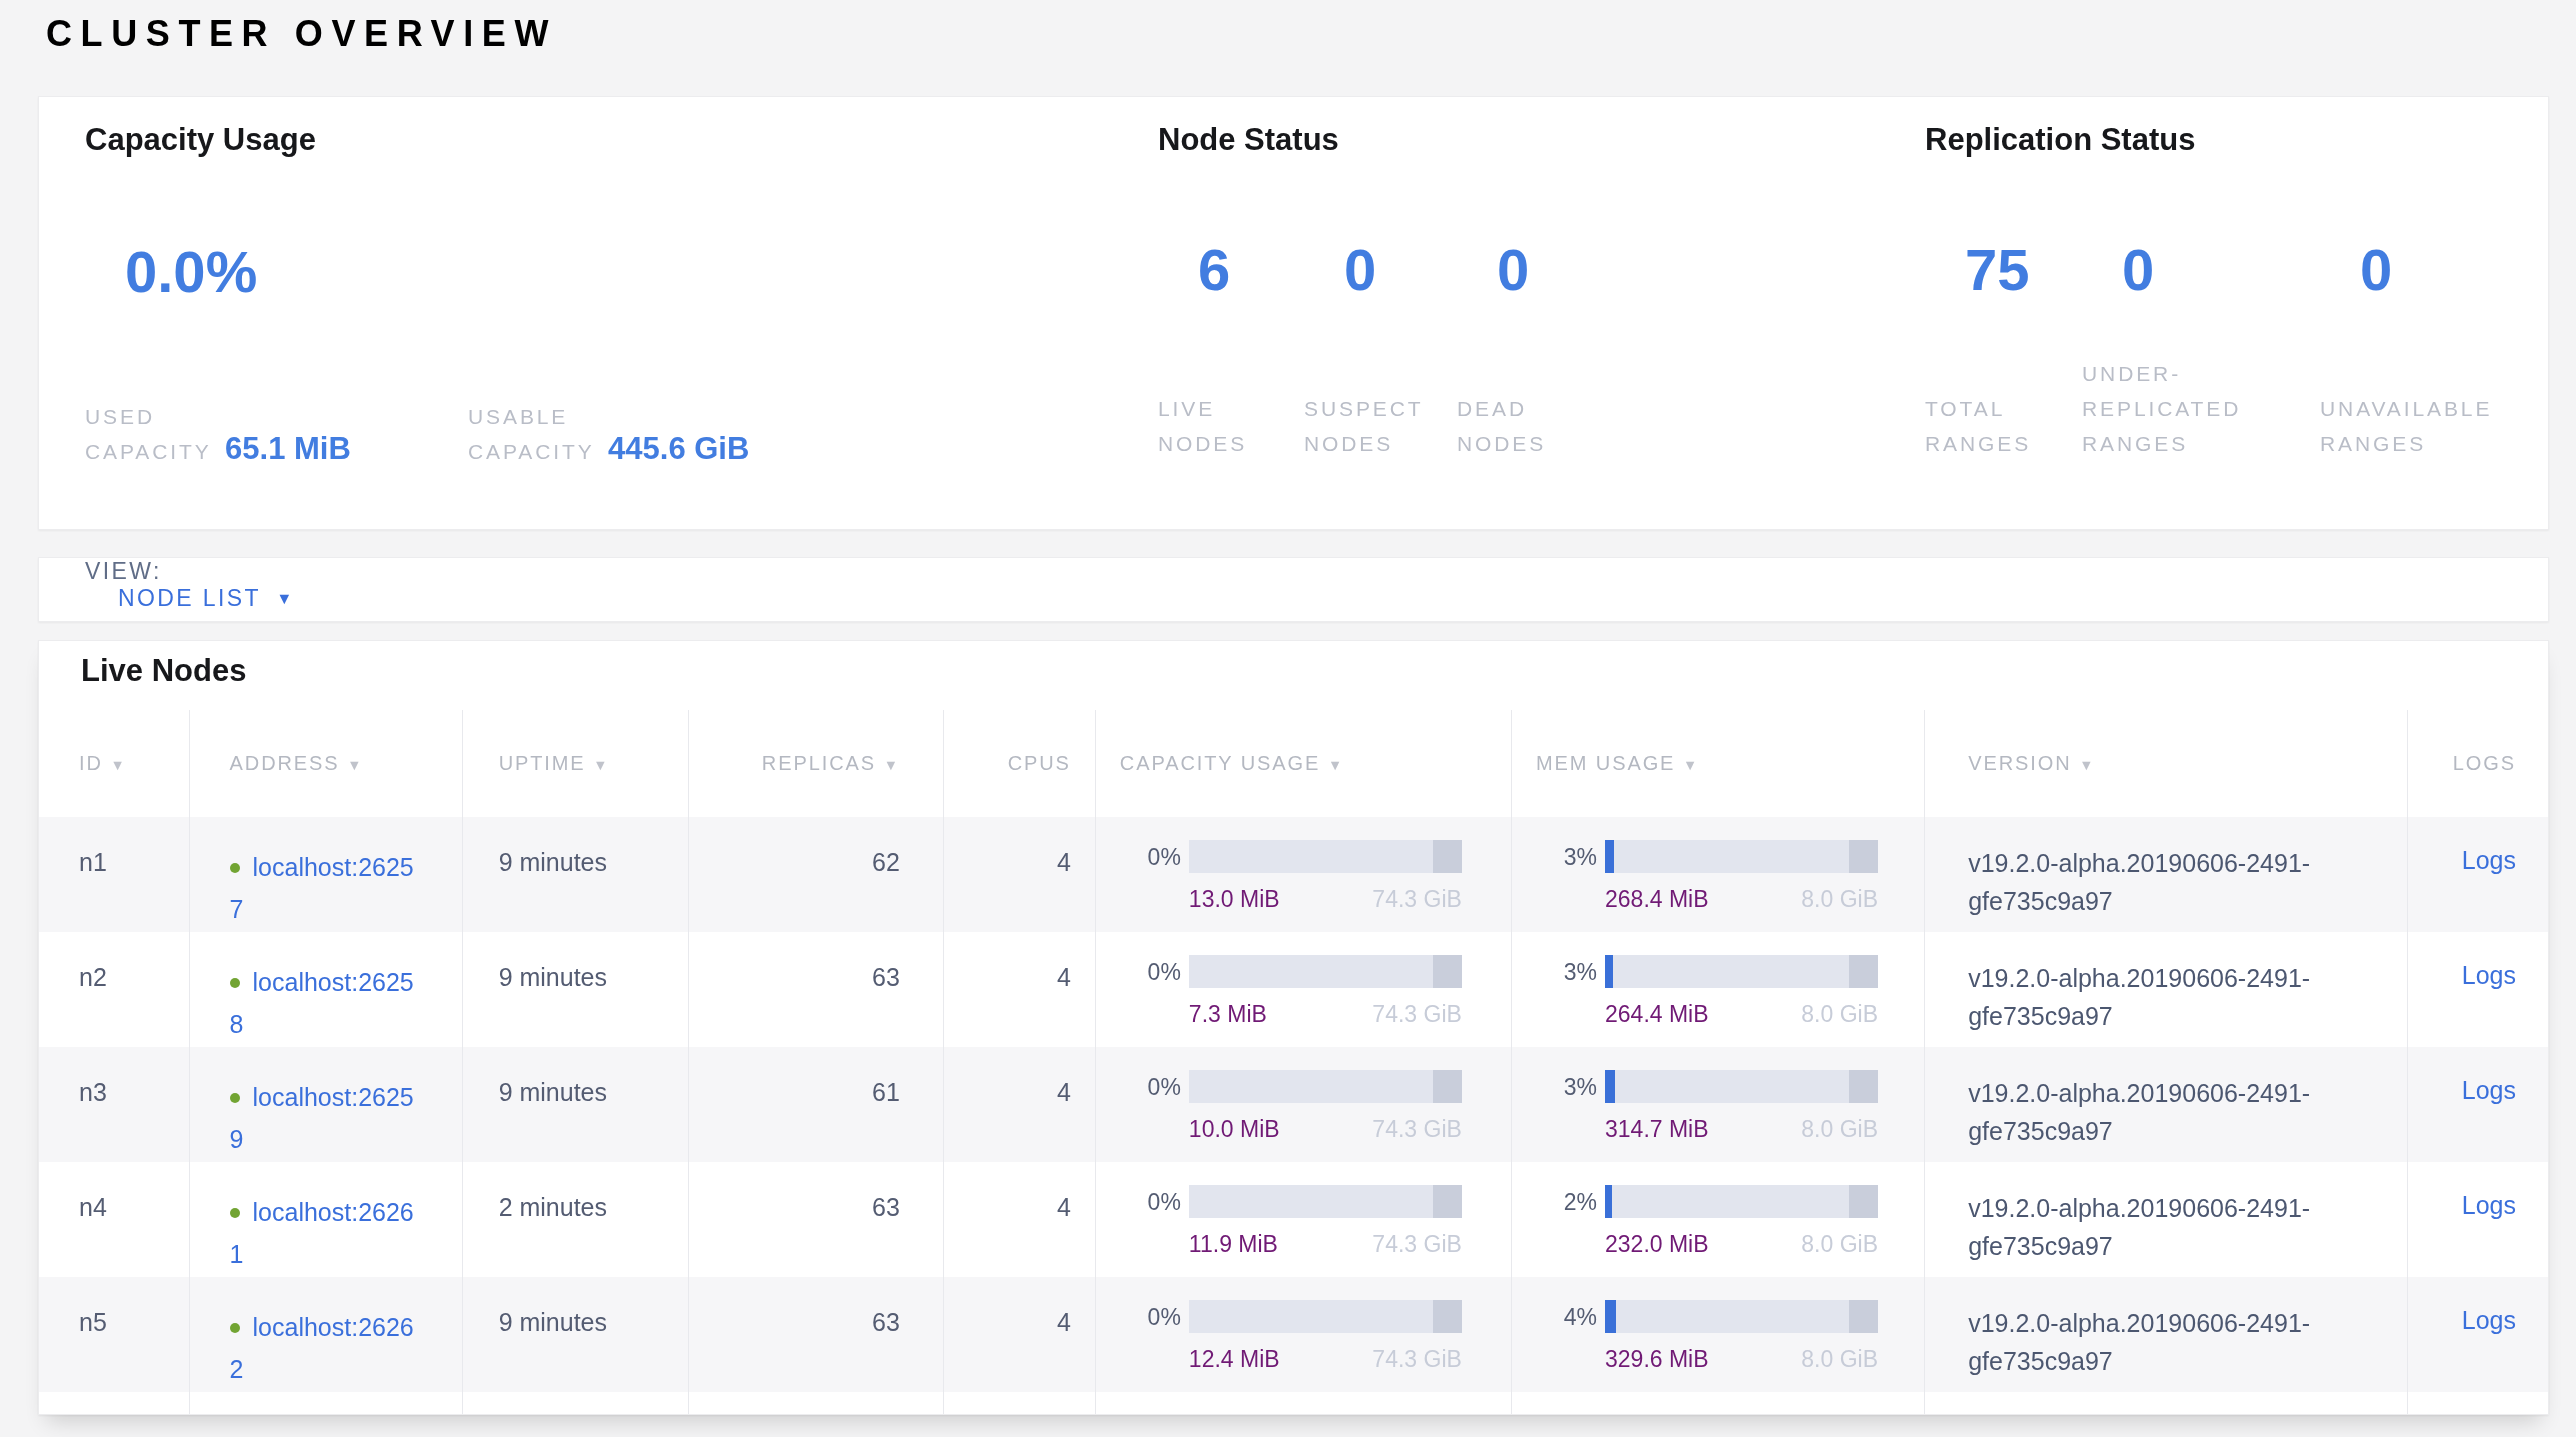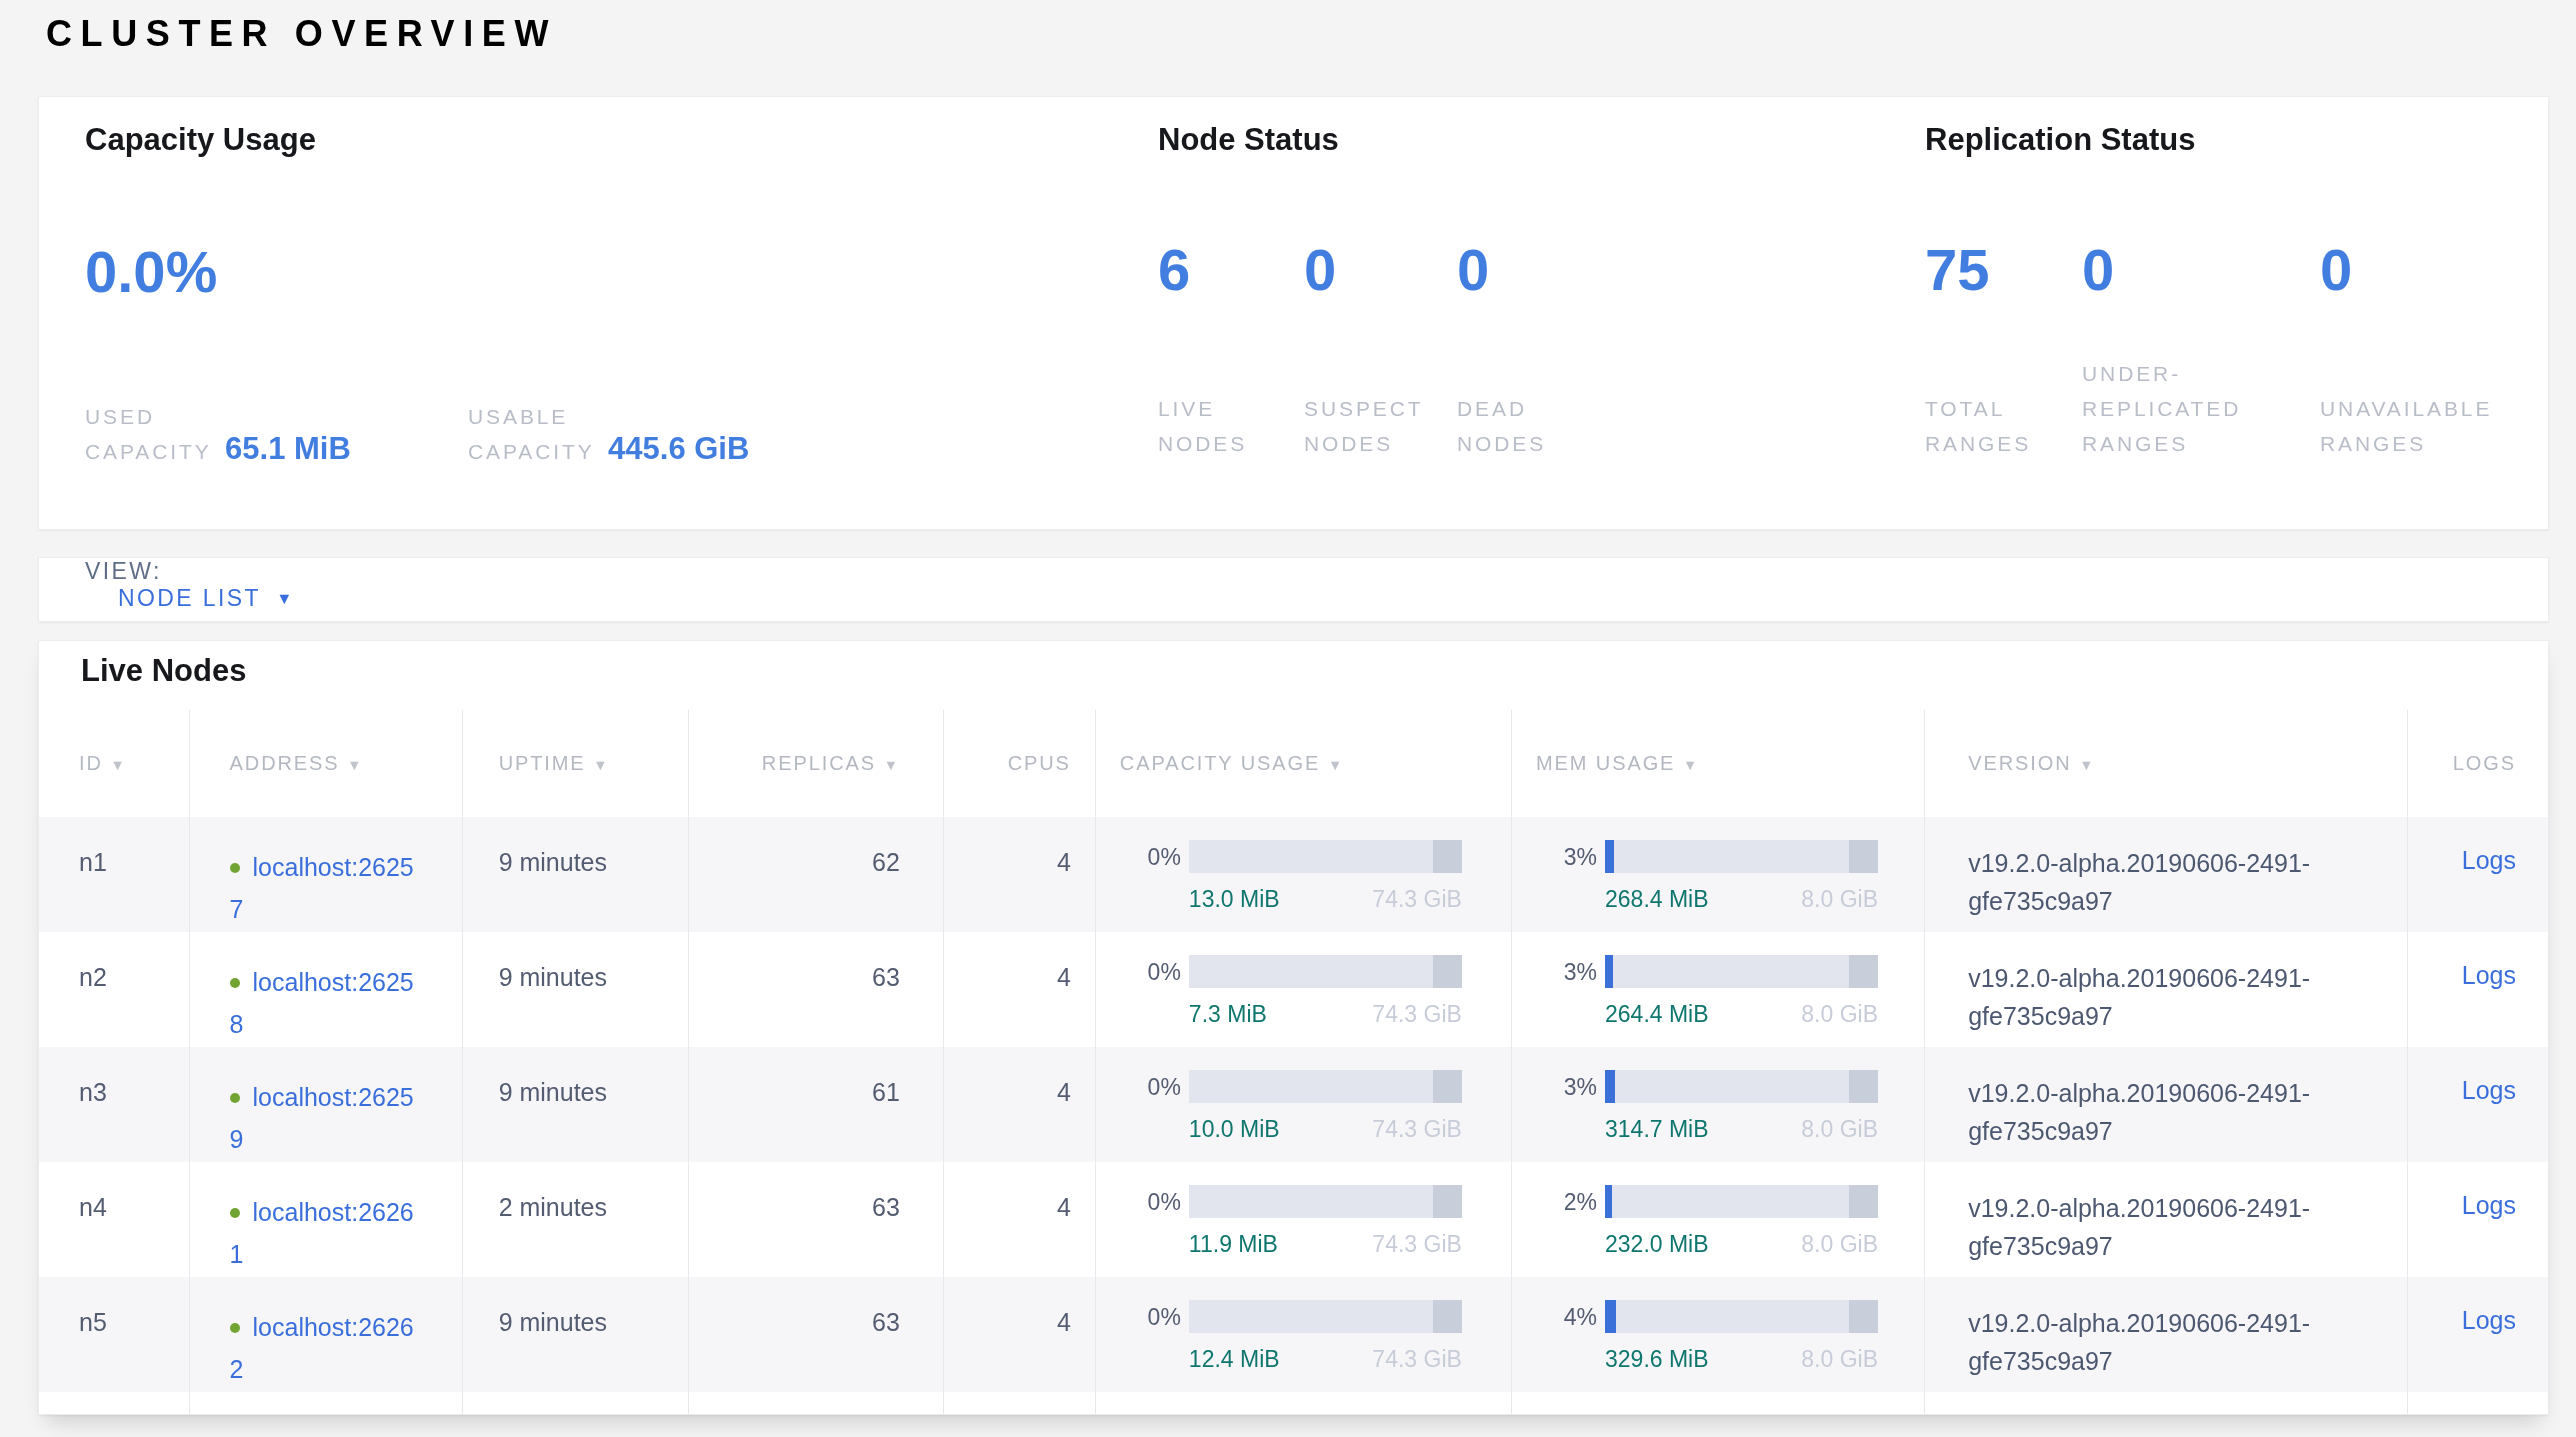--- a/index.html
+++ b/index.html
@@ -11,21 +11,21 @@
   html,body{width:2576px; height:1438px; overflow:hidden;}
   body{background:#f4f4f5; font-family:"Liberation Sans", sans-serif; position:relative;}
   .card{position:absolute; background:#fff; border:1px solid #ececee;
         box-shadow:0 1px 1.9px rgba(0,0,0,.05);}
   
   #page-title{position:absolute; left:46px; top:13.4px; font-size:36px; font-weight:700;
               letter-spacing:8.6px; color:#000000;}
   
   #summary-card{left:38px; top:96px; width:2511px; height:434px;}
   .sec-title{position:absolute; font-size:31px; font-weight:700; color:#17181b;}
-  .big-val{font-size:58px; font-weight:700; color:var(--accent); line-height:61px;}
+  .big-val{font-size:58px; font-weight:700; color:var(--accent); line-height:61px;margin-left:40px;}
   .lbl{font-size:21px; letter-spacing:2.9px; color:var(--label-gray); line-height:35px; font-weight:400;}
   #cap-pct{position:absolute; left:46px; top:144px;}
   #cap-bar-wrap{position:absolute; left:203px; top:171px; width:611px;}
   .sum-bar{position:relative; height:33px; background:var(--track);}
   .sum-bar .dark{position:absolute; right:0; top:0; bottom:0; width:15%; background:var(--dark);}
   .axis{position:relative; height:77px;}
   .tick{position:absolute; top:5.8px; width:1.9px; height:13.4px; background:#7a8294;}
   .tick-label{position:absolute; top:25px; transform:translateX(-50%); font-size:23px; color:#454c5e; white-space:nowrap;}
   .cap-group{position:absolute; top:302px; display:flex; align-items:flex-end;}
   .cap-group .val{font-size:31px; font-weight:700; color:var(--accent); margin-left:13.4px; margin-bottom:1.9px; white-space:nowrap;}
@@ -61,21 +61,21 @@
   .addr{display:inline-block; width:192px; word-break:break-all; line-height:42px;
         color:var(--link); text-decoration:none; cursor:pointer;}
   .dot{display:inline-block; width:10.5px; height:10.5px; border-radius:50%; background:var(--green);
        margin-right:12.5px; vertical-align:2.9px;}
   .meter-line{display:flex;}
   .pct{width:61px; text-align:right; font-size:23px; color:var(--cell-text); padding-top:3.8px; flex:none;}
   .meter{position:relative; margin-left:7.7px; width:273px; height:33px; background:var(--track); flex:none;}
   .meter .fill{position:absolute; left:0; top:0; bottom:0; background:var(--fill);}
   .meter .dark{position:absolute; right:0; top:0; bottom:0; width:29px; background:var(--dark);}
   .meter-sub{margin-left:69px; width:273px; display:flex; justify-content:space-between; margin-top:13.4px;}
-  .meter-sub .used{font-size:23px; color:#0f766e;}
+  .meter-sub .used{font-size:23px; color:#701a75;}
   .meter-sub .total{font-size:23px; color:#c7ccd8;}
   .version-text{width:403px; line-height:38px; color:#4c5770;}
   .logs-link{color:var(--link); text-decoration:none; cursor:pointer;}
 </style>
 </head>
 <body>
 
 <h1 id="page-title">CLUSTER OVERVIEW</h1>
 
 <div id="summary-card" class="card">

